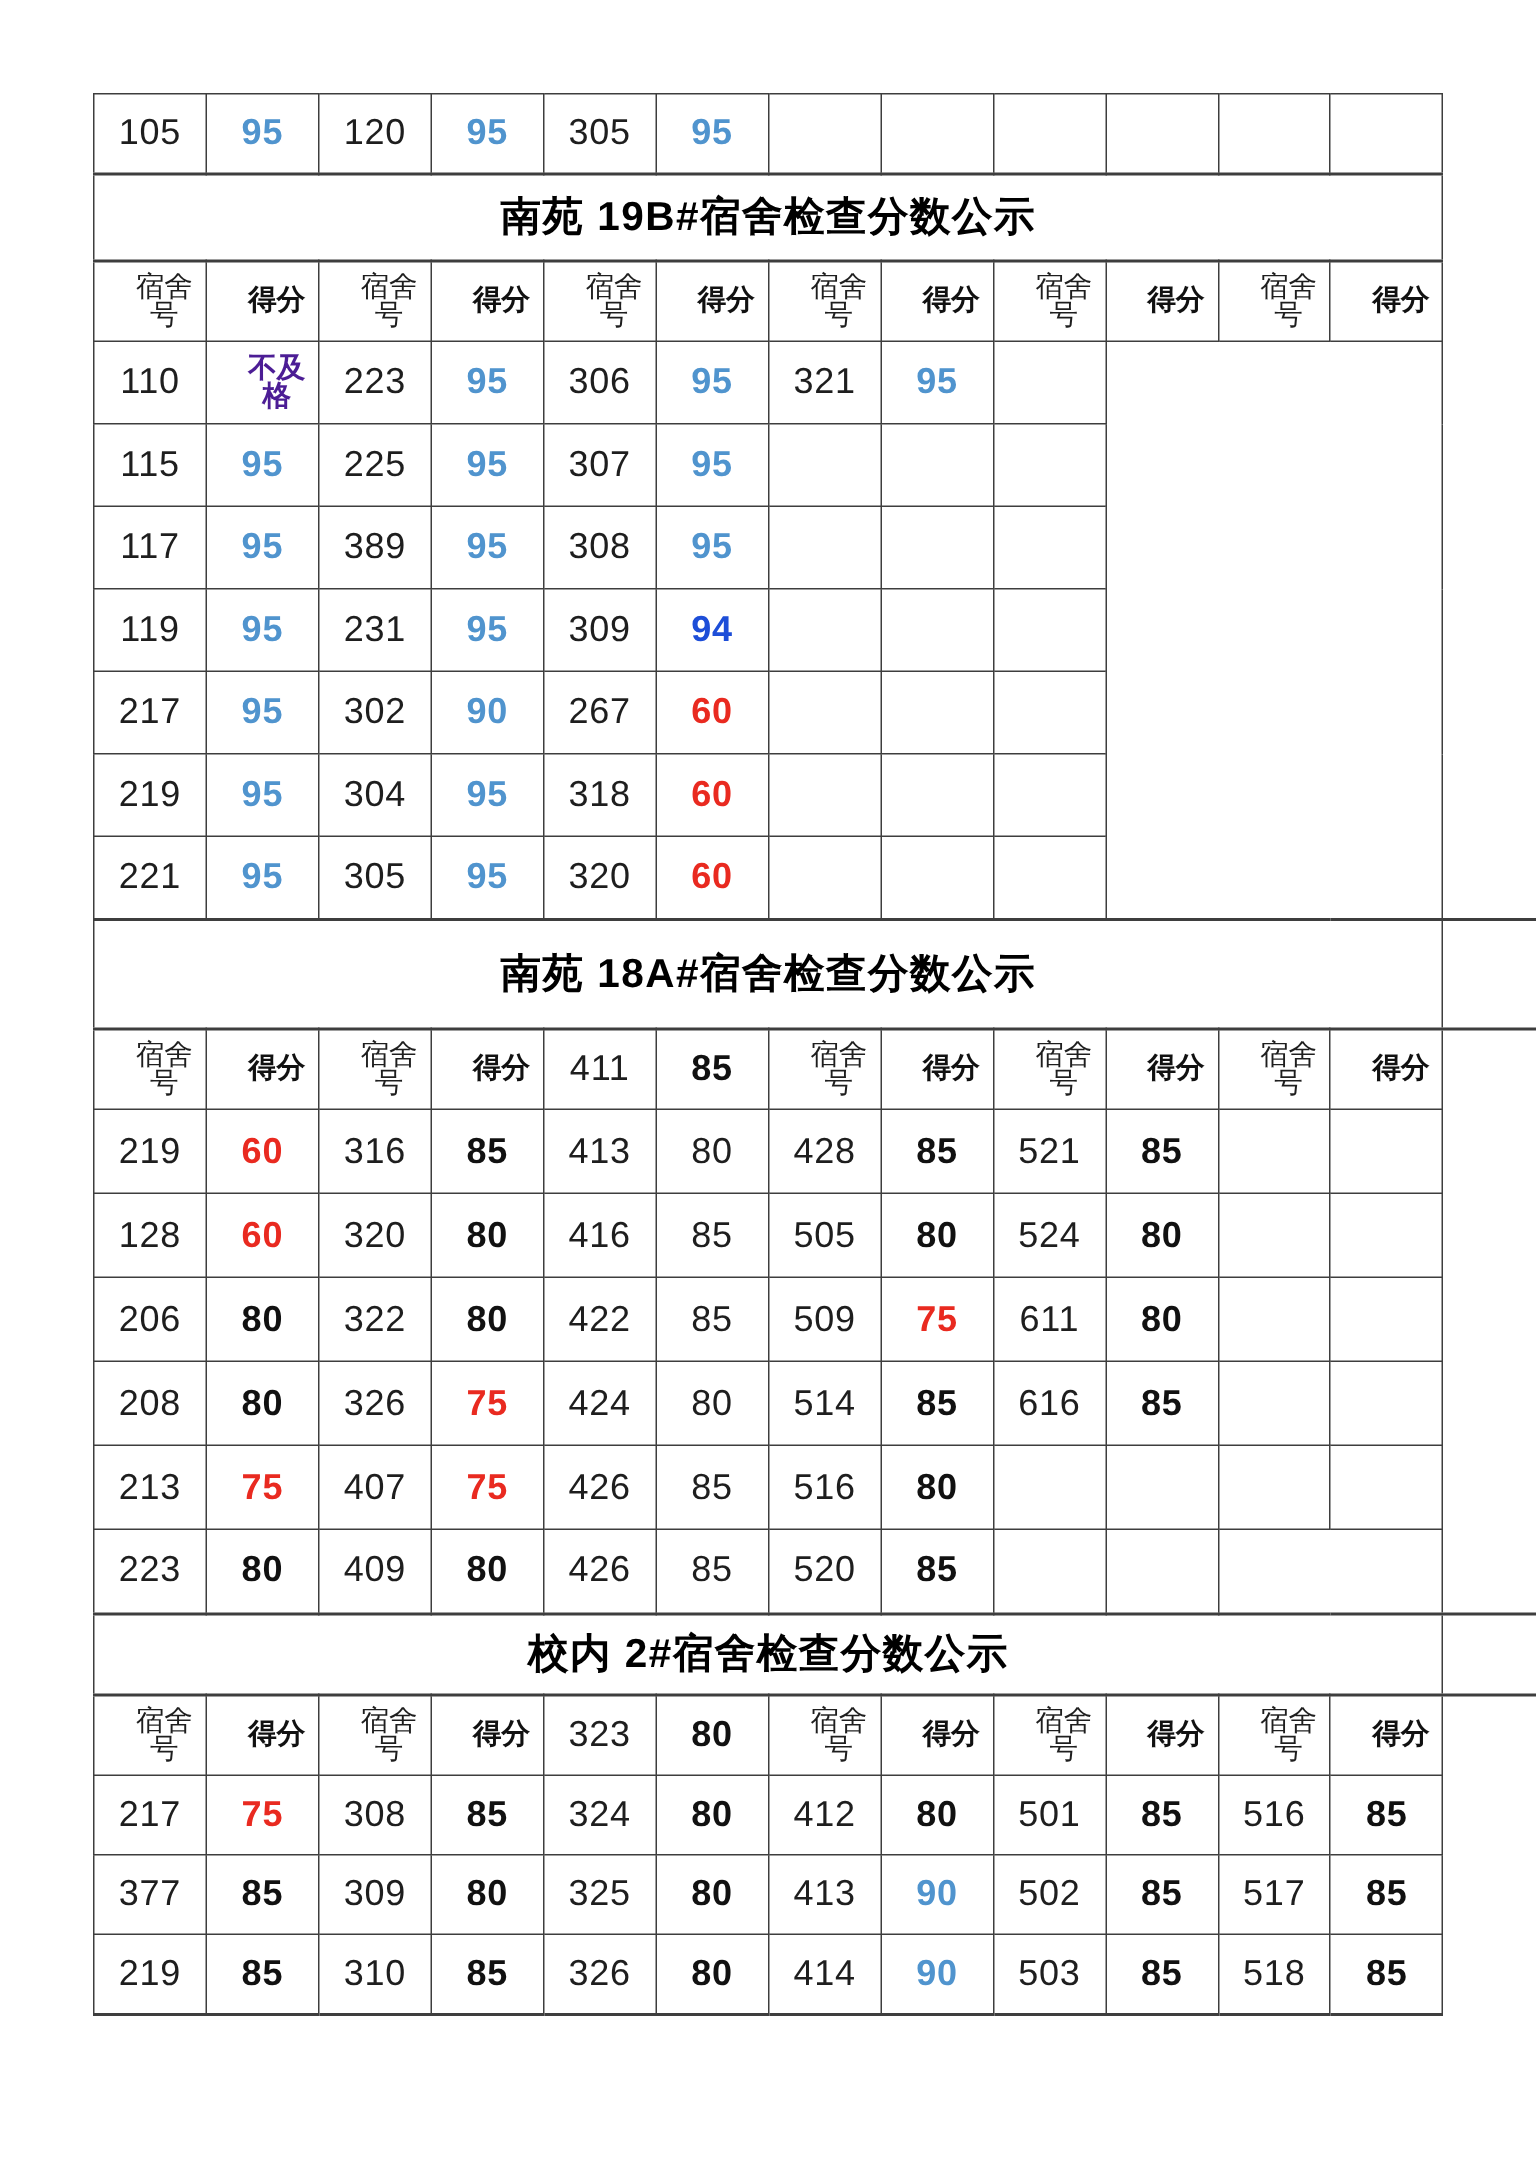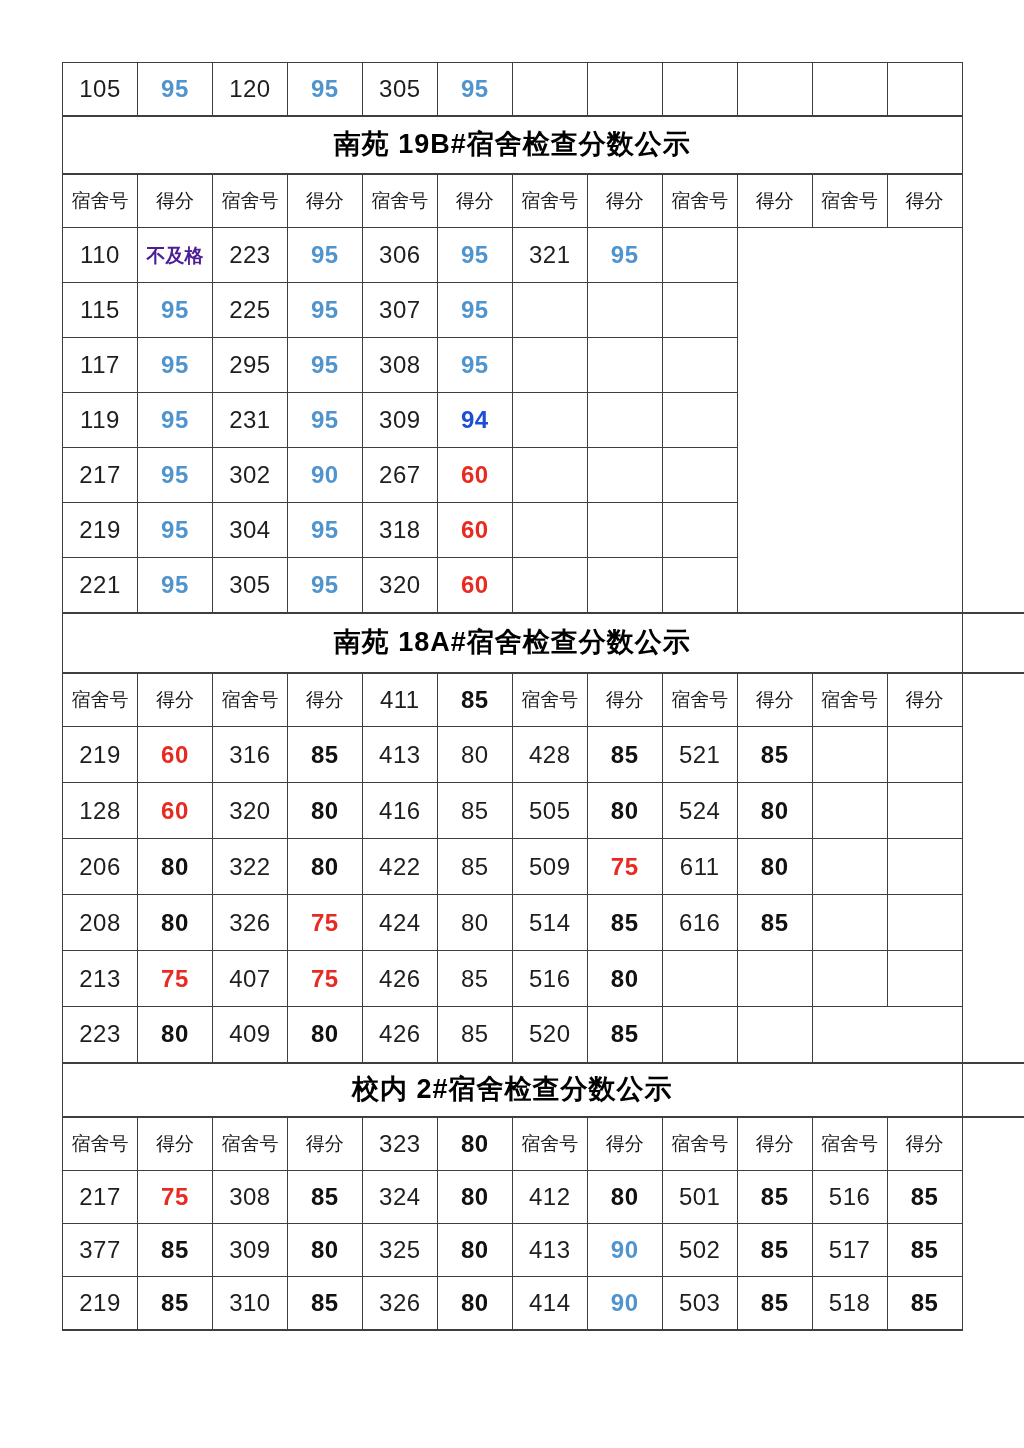--- a/index.html
+++ b/index.html
@@ -1,39 +1,39 @@
 <!DOCTYPE html>
 <html><head>
 <meta charset="utf-8">
 <style>
   html,body{margin:0;padding:0;background:#ffffff;}
   body{width:1024px;height:1448px;font-family:"Liberation Sans","DejaVu Sans",sans-serif;}
   .page{position:relative;width:1024px;height:1448px;background:#ffffff;overflow:hidden;}
   table.sheet{position:absolute;left:62px;top:62px;border-collapse:collapse;table-layout:fixed;}
   td{border:1px solid #3e3e3e;text-align:center;vertical-align:middle;padding:0;
      color:#1e1e1e;font-size:24px;letter-spacing:0.5px;line-height:1;}
-  td.cjk{font-size:19px;letter-spacing:0;}
+  td.cjk{font-size:19px;letter-spacing:0;padding-left:19px;}
   td.c-num{font-weight:400;}
   td.c-score{font-weight:700;color:#111111;}
   td.c-blue{font-weight:700;}
   td.c-red{font-weight:700;}
   td.c-head{font-weight:400;}
-  td.c-headb{font-weight:400;color:#111111;}
+  td.c-headb{font-weight:700;color:#111111;}
   td.c-empty{font-weight:400;}
   td.c-title{font-size:27px;font-weight:700;color:#000000;letter-spacing:1px;
              border-top-width:2px;border-bottom-width:2px;}
   td.ghost{border:none;}
   td.ghost.sliver{border:1px solid #3e3e3e;border-top-width:2px;border-bottom-width:2px;border-right:none;}
   tr.r-top{height:53px;}
   tr.r-head{height:54px;}
   tr.r-19b{height:55px;}
   tr.r-18a{height:56px;}
   tr.r-xn{height:53px;}
   tr.r-title-19b{height:58px;}
-  tr.r-title-18a{height:60px;padding-left:14px;}
+  tr.r-title-18a{height:73px;padding-left:14px;}
   tr.r-title-xn{height:54px;}
   tr.last-row td{border-bottom-width:2px;}
 </style>
 </head>
 <body>
 
 <div class="page">
   <table class="sheet" id="sheet">
     <colgroup id="cols">
         <col style="width: 75px;">
@@ -106,21 +106,21 @@
           <td class="c-num">307</td>
           <td class="c-blue" style="color: rgb(80, 148, 206);">95</td>
           <td class="c-empty"></td>
           <td class="c-empty"></td>
           <td class="c-empty"></td>
           <td class="ghost"></td>
         </tr>
         <tr class="r-19b">
           <td class="c-num">117</td>
           <td class="c-blue" style="color: rgb(80, 148, 206);">95</td>
-          <td class="c-num">295</td>
+          <td class="c-num">389</td>
           <td class="c-blue" style="color: rgb(80, 148, 206);">95</td>
           <td class="c-num">308</td>
           <td class="c-blue" style="color: rgb(80, 148, 206);">95</td>
           <td class="c-empty"></td>
           <td class="c-empty"></td>
           <td class="c-empty"></td>
           <td class="ghost"></td>
         </tr>
         <tr class="r-19b">
           <td class="c-num">119</td>

